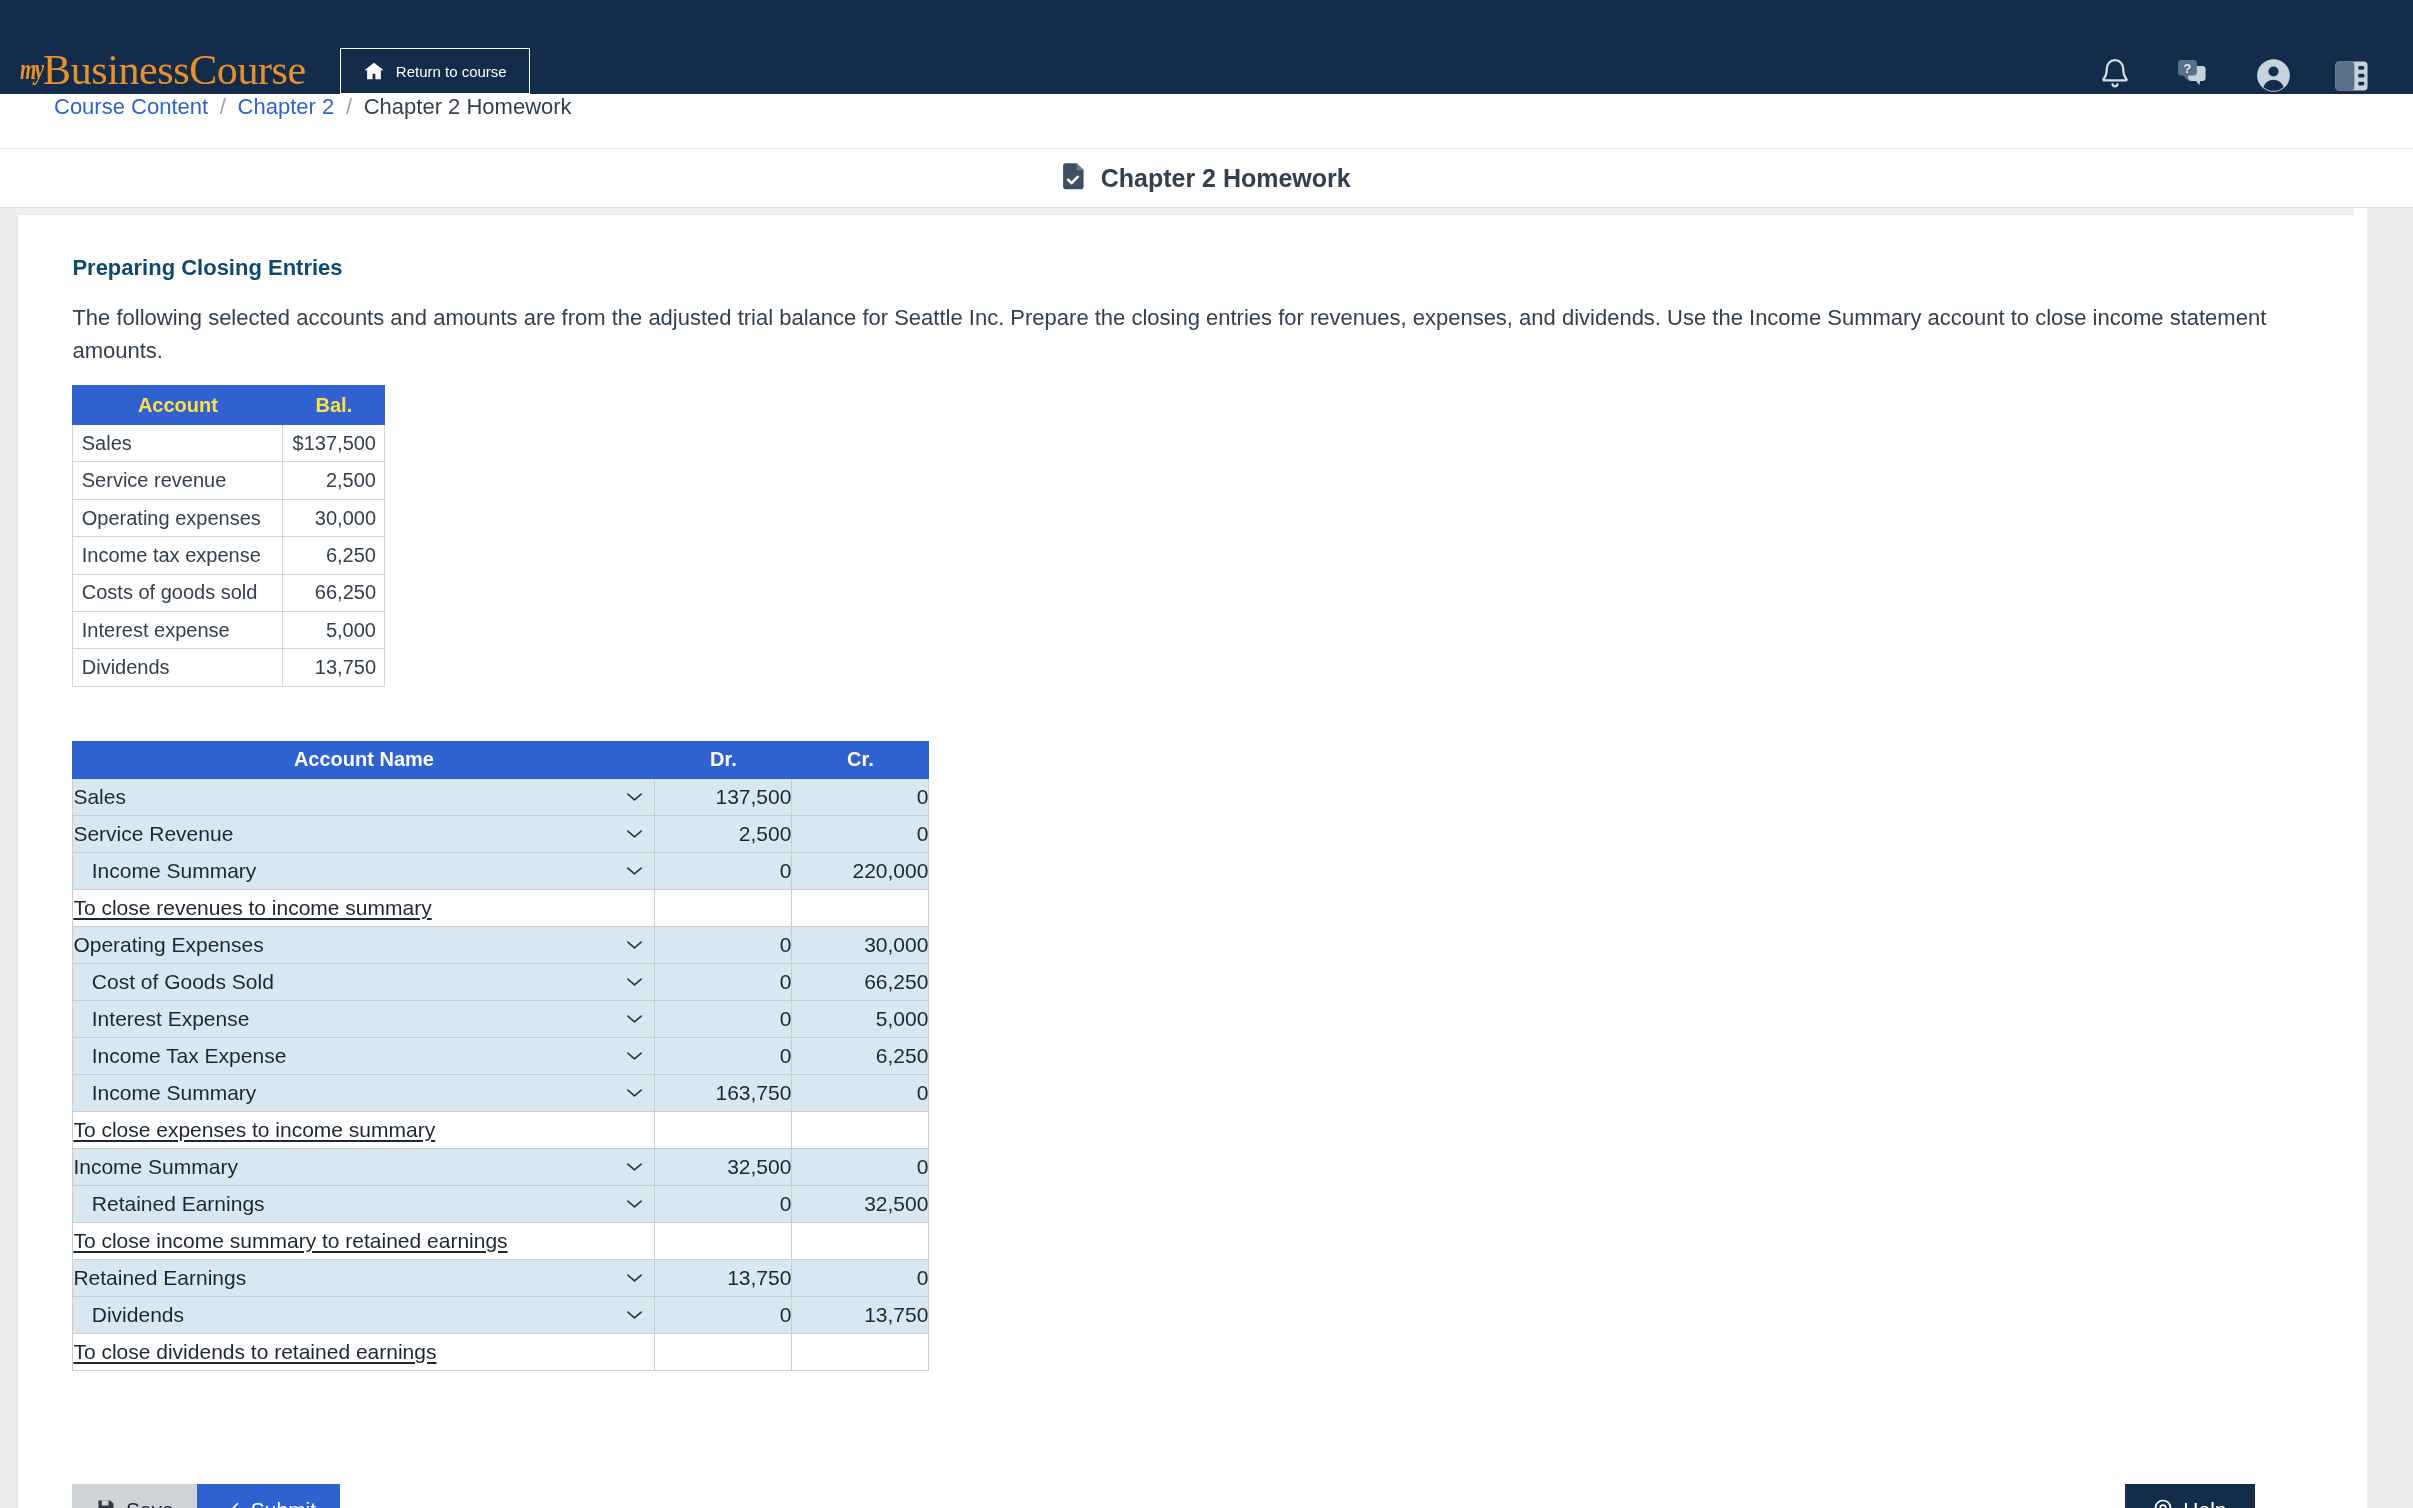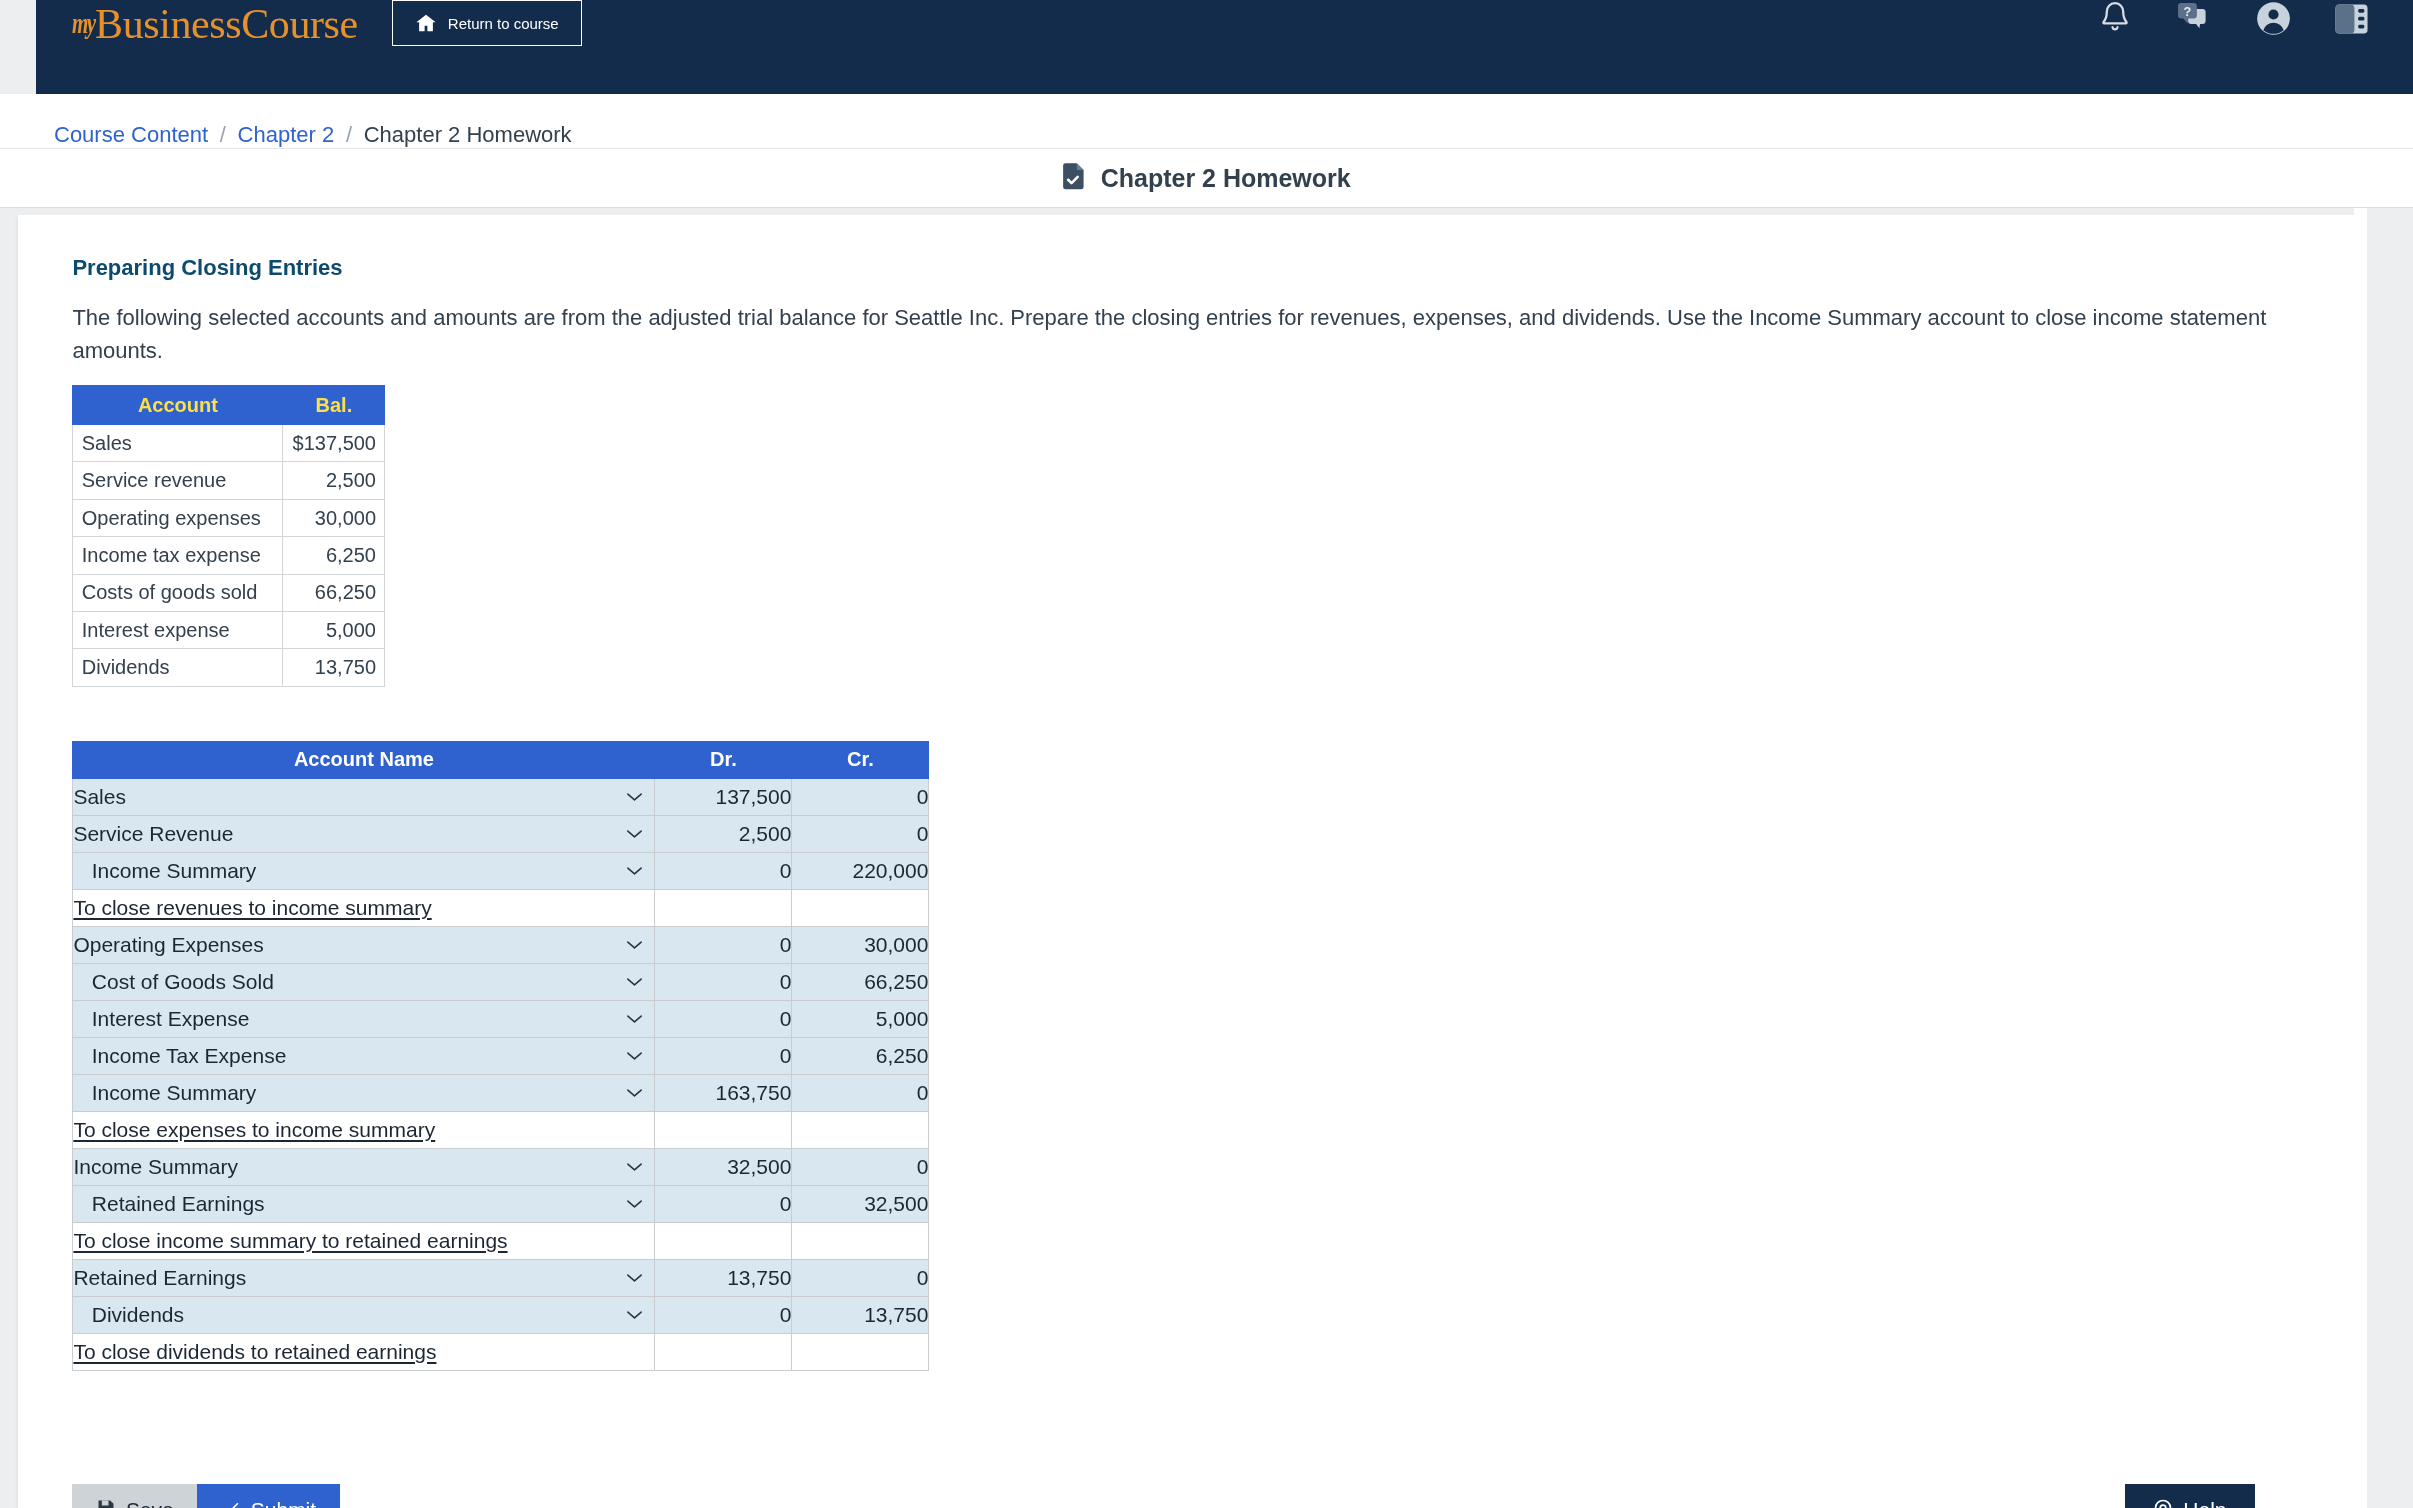--- a/index.html
+++ b/index.html
@@ -8,24 +8,23 @@
     font-family: "Liberation Sans", sans-serif;
     background: #eceef0;
     overflow: hidden;
   }
 
   
   .topbar {
     height: 94px;
     background: #142c4c;
     display: flex;
-    align-items: flex-start;
-    padding: 0 32px 0 36px;
+    align-items: flex-end;
+    padding: 0 32px 0 20px;
     position: relative;
-    margin-left: 36px;
   }
   .logo {
     display: flex;
     align-items: baseline;
     color: #e8912b;
     font-family: "Liberation Serif", serif;
     letter-spacing: -0.4px;
     user-select: none;
   }
   .logo-my {
@@ -61,21 +60,21 @@
     gap: 42px;
     padding-right: 11.7px;
   }
   .nav-icon { cursor: pointer; display: flex; align-items: center; justify-content: center; }
 
   
   .breadcrumb {
     background: #ffffff;
     height: 55px;
     display: flex;
-    align-items: flex-end;
+    align-items: flex-start;
     padding-left: 54px;
     font-size: 22px;
     gap: 11.7px;
     border-bottom: 0.8px solid #e4e7ea;
   }
   .crumb-link { color: #2f62ce; cursor: pointer; }
   .crumb-sep { color: #9aa3ad; }
   .crumb-current { color: #33404d; }
 
   

